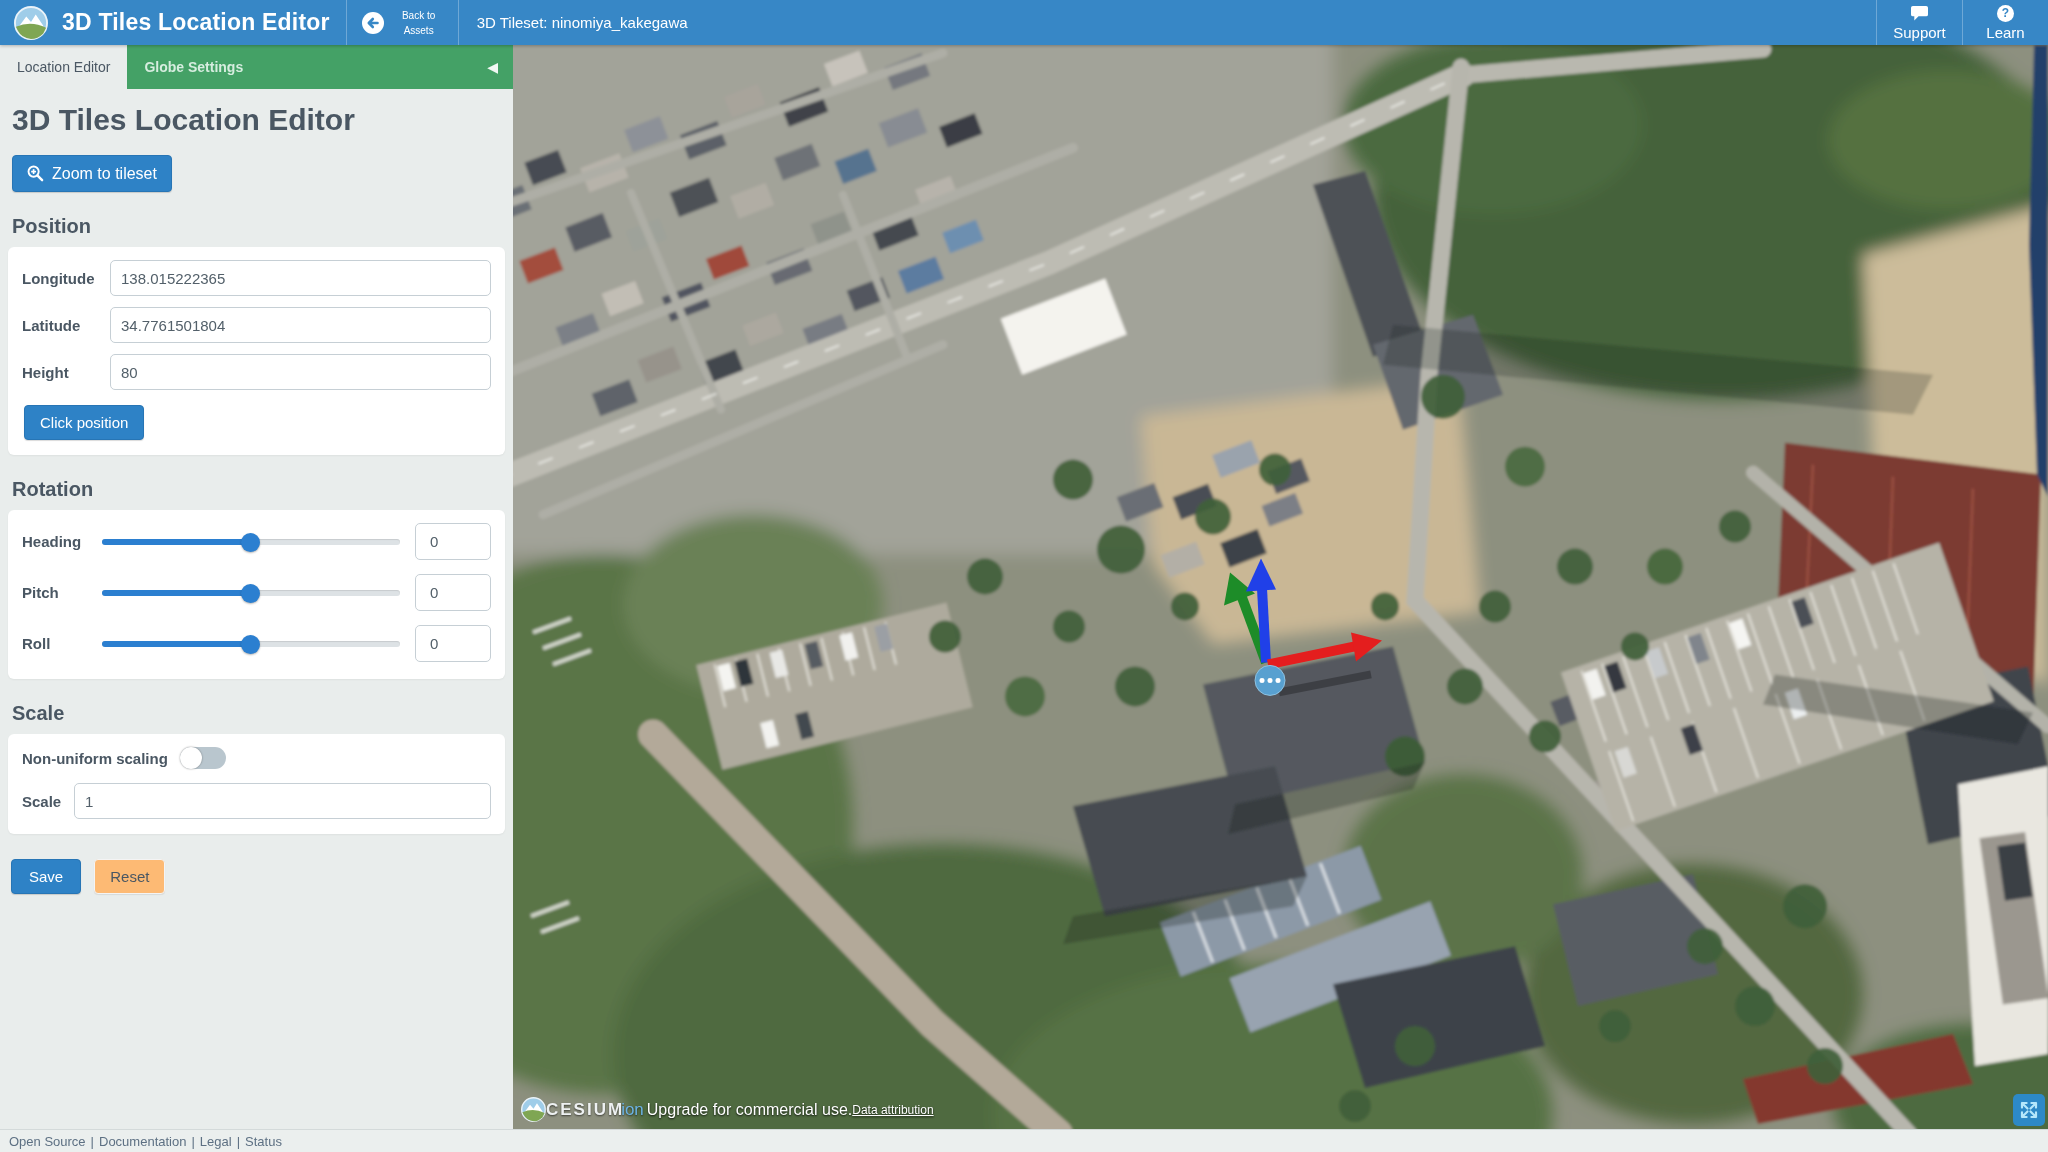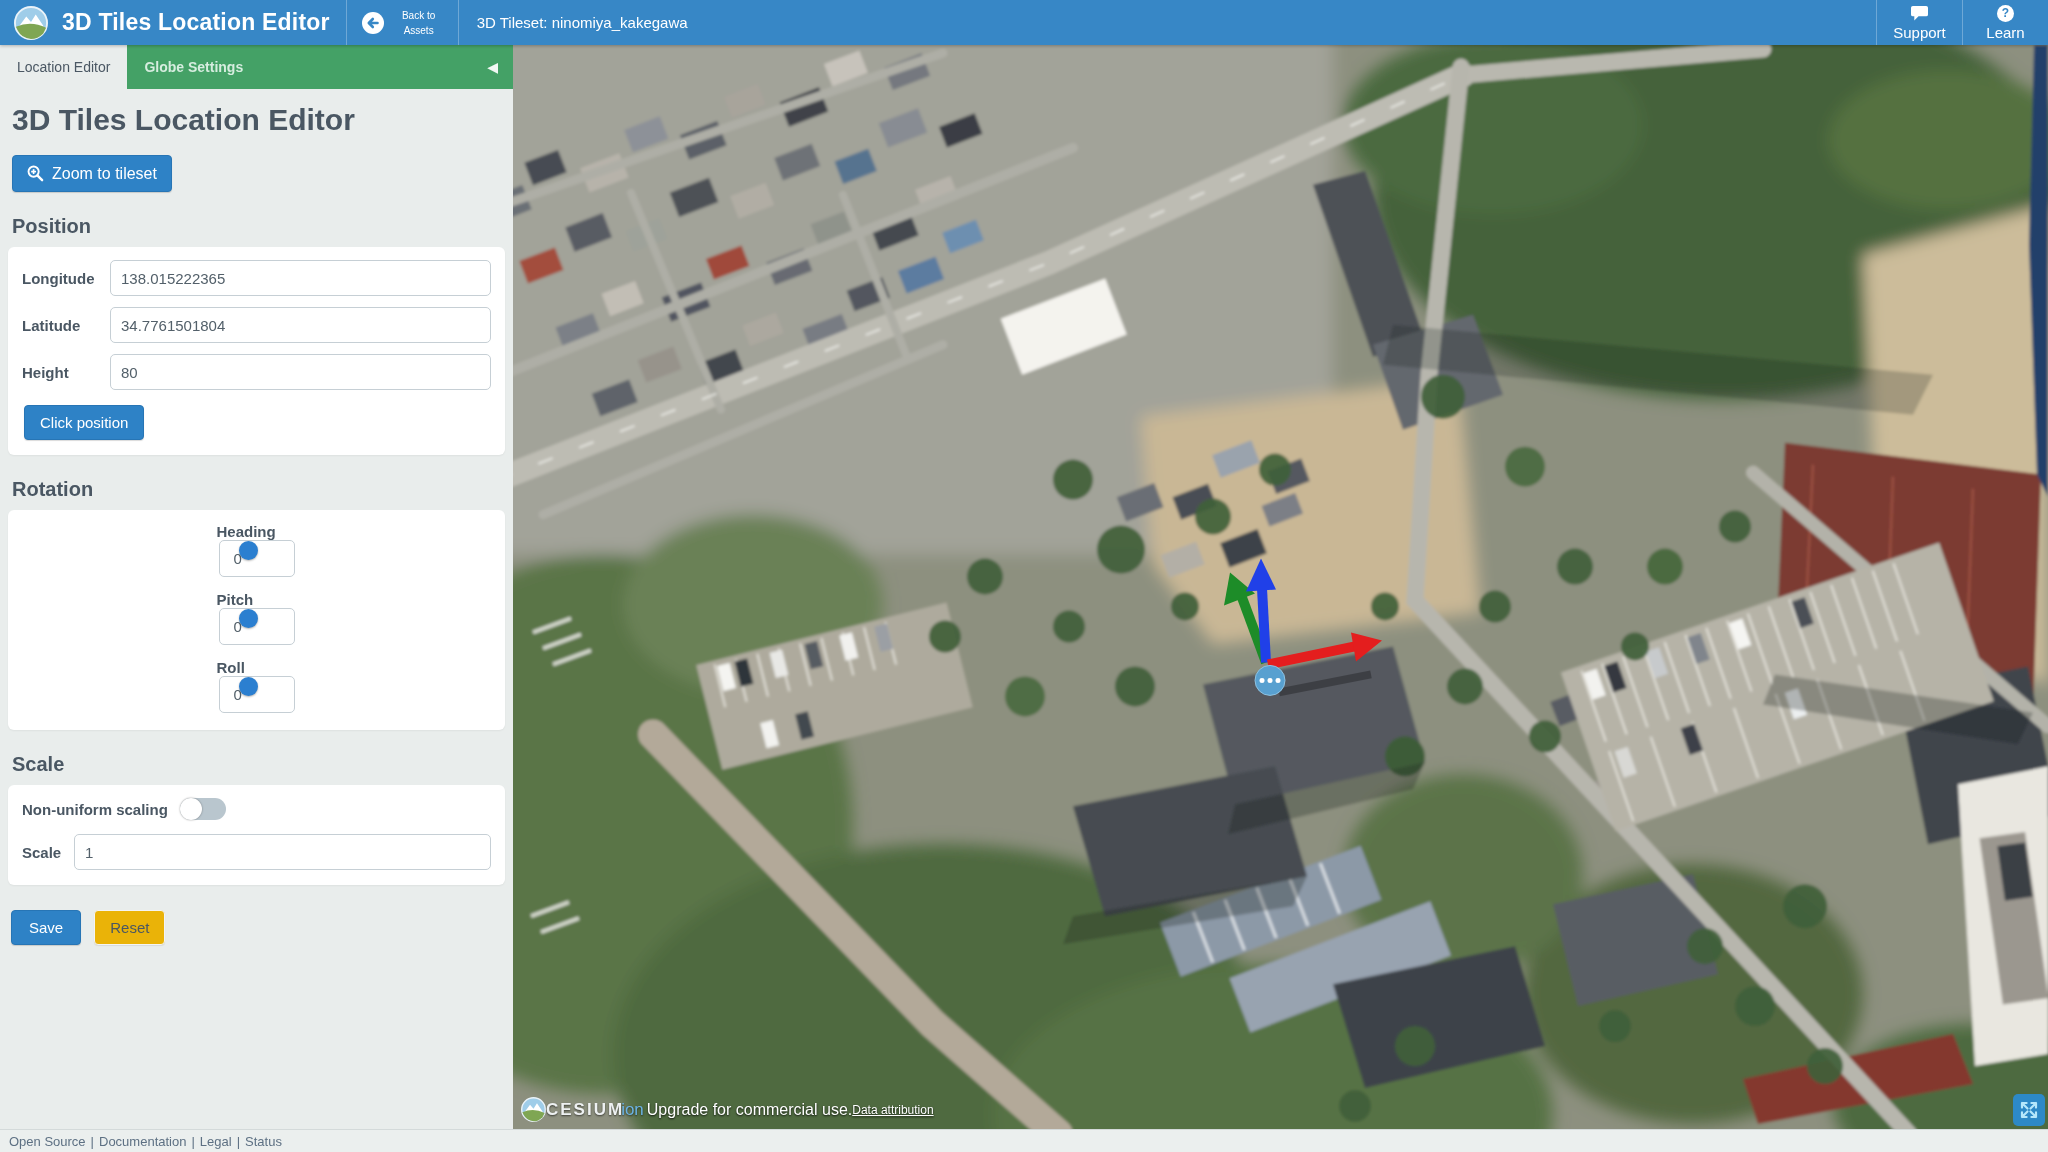--- a/index.html
+++ b/index.html
@@ -61,42 +61,42 @@
     flex:1; min-width:0; height:36px; border:1px solid #c6cfd5; border-radius:5px;
     padding:0 10px; font-size:15px; color:#53606a; font-family:inherit; background:#fff; outline:none;
   }
   .tinput::placeholder { color:#9fabb3; }
   .search-wrap { flex:1; display:flex; }
   .search-wrap .tinput { border-radius:5px 0 0 5px; border-right:none; }
   .search-btn { width:38px; height:36px; flex:none; background:#2e82c6; border:1px solid #2775b5;
                 border-radius:0 5px 5px 0; display:flex; align-items:center; justify-content:center; cursor:pointer; }
   .click-pos-btn { height:35px; padding:0 15px; margin-top:4px; margin-left:2px; }
 
-  .srow { display:flex; align-items:center; margin-bottom:14px;flex-direction:column; }
+  .srow { display:flex; align-items:center; margin-bottom:14px; }
   .srow.last { margin-bottom:5px; }
   .slabel { width:80px; flex:none; font-size:15px; font-weight:bold; color:#4a5763; }
   .slider { flex:1; position:relative; height:20px; margin-right:15px; cursor:pointer; }
   .slider .track { position:absolute; left:0; right:0; top:7px; height:6px; background:#dde2e5; border-radius:3px;
                    box-shadow:inset 0 1px 1px rgba(0,0,0,.10); }
   .slider .fill  { position:absolute; left:0; width:50%; top:7px; height:6px; background:#2b7fd0; border-radius:3px 0 0 3px; }
   .slider .thumb { position:absolute; left:50%; top:1px; width:19px; height:19px; margin-left:-10px;
                    border-radius:50%; background:#2b7fd0; box-shadow:0 1px 2px rgba(0,0,0,.3); cursor:grab; }
   .num-input { flex:none; width:76px; height:37px; border:1px solid #c6cfd5; border-radius:5px;
                padding:0 0 0 14px; font-size:15px; color:#53606a; font-family:inherit; outline:none; }
 
   .trow { display:flex; align-items:center; margin-bottom:14px; }
   .tglabel { font-size:15px; font-weight:bold; color:#4a5763; }
   .toggle { width:46px; height:22px; border-radius:11px; background:#b9c6ce; margin-left:12px; position:relative; cursor:pointer; flex:none; }
   .toggle .knob { position:absolute; left:0; top:0; width:22px; height:22px; border-radius:50%;
                   background:#fff; box-shadow:0 0 2px rgba(0,0,0,.4); }
   .sclabel { width:52px; flex:none; font-size:15px; font-weight:bold; color:#4a5763; }
 
   .actions { margin-top:25px; display:flex; gap:13px; margin-left:3px; }
   .save-btn { height:35px; padding:0 17px; }
-  .reset-btn { height:35px; padding:0 15px; background:#eab308; color:#4a5763; border:1px solid #f4f4f4;
+  .reset-btn { height:35px; padding:0 15px; background:#fdba74; color:#4a5763; border:1px solid #f4f4f4;
                border-radius:4px; font-size:15px; font-family:inherit; cursor:pointer; box-shadow:0 1px 1px rgba(0,0,0,.08); }
 
   
   .map { position:absolute; left:513px; top:45px; right:0; bottom:23px; overflow:hidden; background:#8d907f; cursor:crosshair; }
   .terrain, .gizmo { position:absolute; left:0; top:0; width:100%; height:100%; }
   .gizmo { pointer-events:none; }
 
   .credit { position:absolute; left:8px; bottom:7px; display:flex; align-items:center; gap:0; color:#fff; }
   .credit .mini-logo { width:25px; height:25px; flex:none; }
   .credit .brand { font-size:17px; font-weight:bold; color:#eef1f2; letter-spacing:2px; text-shadow:0 1px 2px rgba(0,0,0,.6); }

